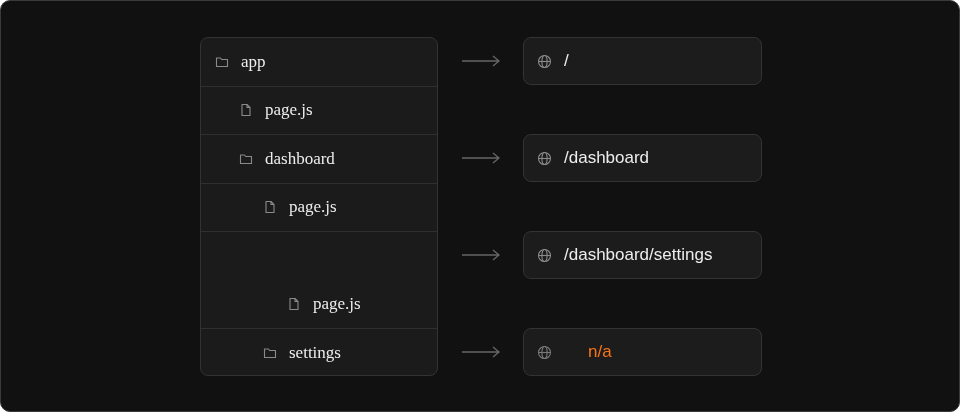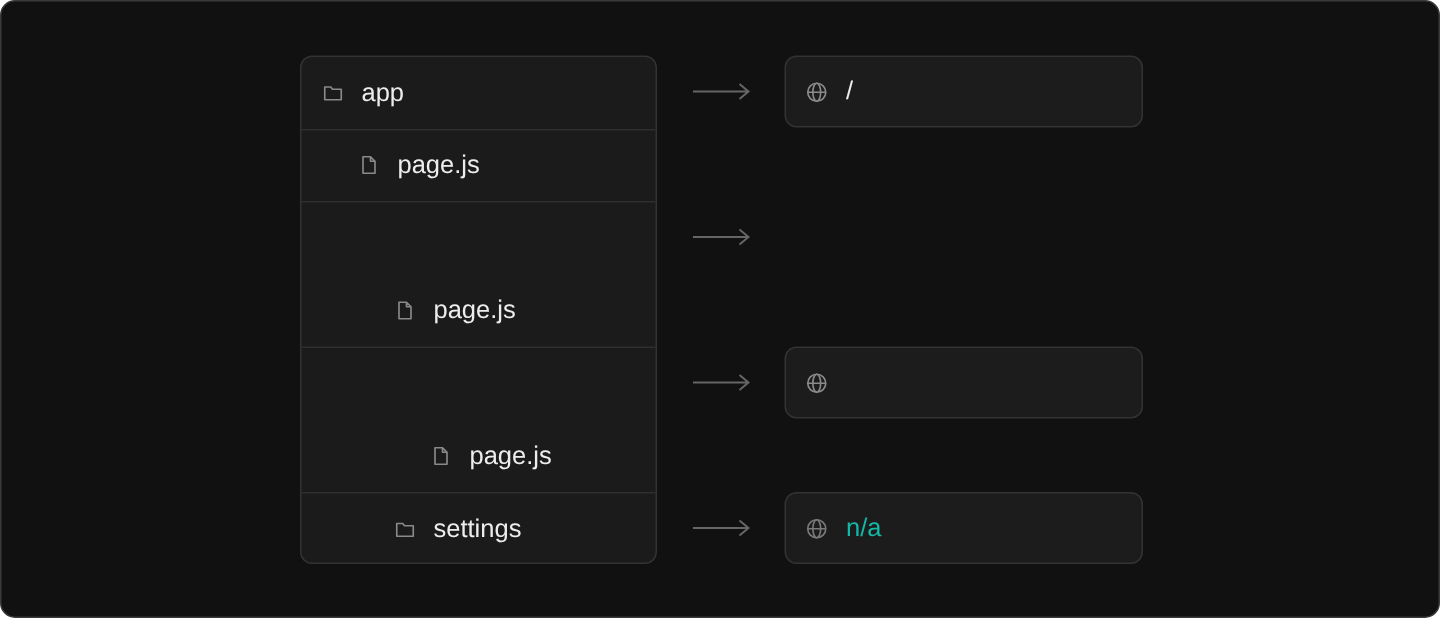--- a/index.html
+++ b/index.html
@@ -9,34 +9,34 @@
       background: #111111; border: 1px solid #3a3a3a; border-radius: 10px;
     }
     .tree {
       position: absolute; left: 199px; top: 36px; width: 238px; height: 339px;
       background: #1b1b1b; border: 1px solid #333333; border-radius: 8px;
       overflow: hidden; box-sizing: border-box;
     }
     .row {
       position: absolute; left: 0; width: 100%; height: 48.5px;
       border-bottom: 1px solid #2f2f2f; box-sizing: border-box;
-      display: flex; align-items: center;
+      display: flex; align-items: center; font-family: Liberation Serif, serif;
     }
     .row:last-child { border-bottom: none; }
     .row .icon { width: 14px; height: 14px; display: inline-flex; margin-right: 12px; }
     .row .label { color: #ededed; font-size: 17px; }
     .arrow { position: absolute; width: 40px; height: 12px; }
     .route {
       position: absolute; left: 522px; width: 239px; height: 48px;
       background: #1c1c1c; border: 1px solid #333333; border-radius: 8px;
       box-sizing: border-box; display: flex; align-items: center; padding-left: 13px;
     }
     .route .icon { width: 15px; height: 15px; display: inline-flex; margin-right: 12px; }
     .route .label { color: #ededed; font-size: 17px; }
-    .route .label.dim { color: #14b8a6; }
+    .route .label.dim { color: #f97316; margin-left: 24px; }
   </style>
 </head>
 <body>
 
 <div class="frame">
 
   <div class="tree">
     <div class="row" style="top:0; padding-left:14px;">
       <span class="icon">
         <svg width="14" height="14" viewBox="0 0 14 14">
@@ -45,20 +45,28 @@
       </span>
       <span class="label">app</span>
     </div>
     <div class="row" style="top:48.5px; padding-left:38px;">
       <span class="icon">
         <svg width="14" height="14" viewBox="0 0 14 14">
             <path d="M3 1.5 h5 l3 3 v8 h-8 z M8 1.5 v3 h3" fill="none" stroke="#8a8a8a" stroke-width="1.1" stroke-linejoin="round"></path>
           </svg>
       </span>
       <span class="label">page.js</span>
+    </div>
+    <div class="row" style="top:97px; padding-left:38px;">
+      <span class="icon">
+        <svg width="14" height="14" viewBox="0 0 14 14">
+            <path d="M1.5 3 h4 l1.2 1.5 h5.8 v7 h-11 z" fill="none" stroke="#8a8a8a" stroke-width="1.1" stroke-linejoin="round"></path>
+          </svg>
+      </span>
+      <span class="label">dashboard</span>
     </div>
     <div class="row" style="top:145.5px; padding-left:62px;">
       <span class="icon">
         <svg width="14" height="14" viewBox="0 0 14 14">
             <path d="M3 1.5 h5 l3 3 v8 h-8 z M8 1.5 v3 h3" fill="none" stroke="#8a8a8a" stroke-width="1.1" stroke-linejoin="round"></path>
           </svg>
       </span>
       <span class="label">page.js</span>
     </div>
     <div class="row" style="top:242.5px; padding-left:86px;">
@@ -95,28 +103,39 @@
   <div class="route" style="top:36px;">
     <span class="icon">
       <svg width="15" height="15" viewBox="0 0 15 15">
           <circle cx="7.5" cy="7.5" r="6" fill="none" stroke="#8a8a8a" stroke-width="1.1"></circle>
           <ellipse cx="7.5" cy="7.5" rx="2.6" ry="6" fill="none" stroke="#8a8a8a" stroke-width="1.1"></ellipse>
           <path d="M1.5 7.5 H13.5" stroke="#8a8a8a" stroke-width="1.1"></path>
         </svg>
     </span>
     <span class="label">/</span>
   </div>
+  <div class="route" style="top:133px;">
+    <span class="icon">
+      <svg width="15" height="15" viewBox="0 0 15 15">
+          <circle cx="7.5" cy="7.5" r="6" fill="none" stroke="#8a8a8a" stroke-width="1.1"></circle>
+          <ellipse cx="7.5" cy="7.5" rx="2.6" ry="6" fill="none" stroke="#8a8a8a" stroke-width="1.1"></ellipse>
+          <path d="M1.5 7.5 H13.5" stroke="#8a8a8a" stroke-width="1.1"></path>
+        </svg>
+    </span>
+    <span class="label">/dashboard</span>
+  </div>
   <div class="route" style="top:230px;">
     <span class="icon">
       <svg width="15" height="15" viewBox="0 0 15 15">
           <circle cx="7.5" cy="7.5" r="6" fill="none" stroke="#8a8a8a" stroke-width="1.1"></circle>
           <ellipse cx="7.5" cy="7.5" rx="2.6" ry="6" fill="none" stroke="#8a8a8a" stroke-width="1.1"></ellipse>
           <path d="M1.5 7.5 H13.5" stroke="#8a8a8a" stroke-width="1.1"></path>
         </svg>
     </span>
+    <span class="label">/dashboard/settings</span>
   </div>
   <div class="route" style="top:327px;">
     <span class="icon">
       <svg width="15" height="15" viewBox="0 0 15 15">
           <circle cx="7.5" cy="7.5" r="6" fill="none" stroke="#7a7a7a" stroke-width="1.1"></circle>
           <ellipse cx="7.5" cy="7.5" rx="2.6" ry="6" fill="none" stroke="#7a7a7a" stroke-width="1.1"></ellipse>
           <path d="M1.5 7.5 H13.5" stroke="#7a7a7a" stroke-width="1.1"></path>
         </svg>
     </span>
     <span class="label dim">n/a</span>

